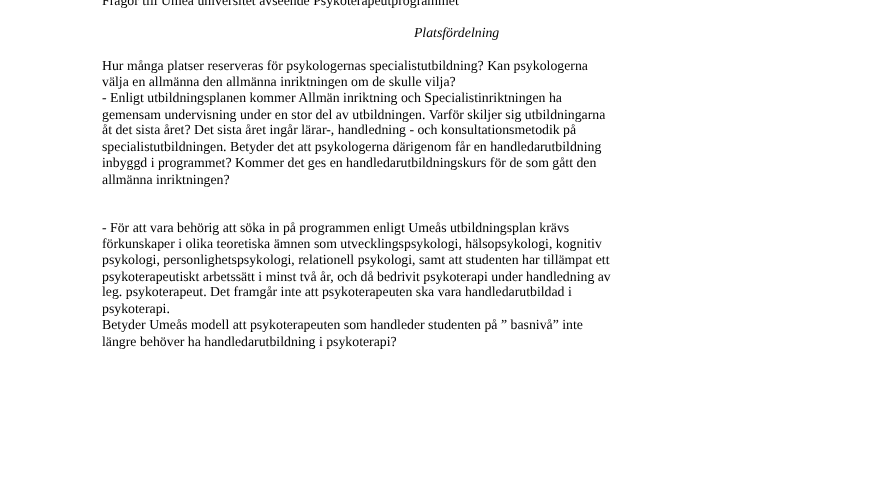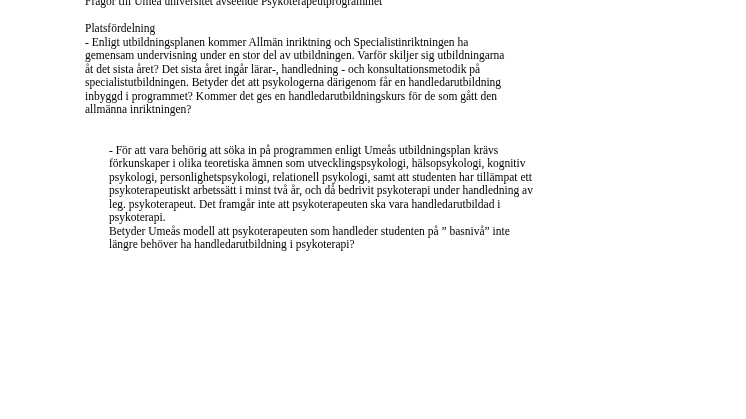--- a/index.html
+++ b/index.html
@@ -19,42 +19,46 @@
     margin-top: -5px; 
     -webkit-font-smoothing: antialiased;
   }
   .doc-title {
     font-weight: normal;
     font-size: 11.5px;
     line-height: 13.5px;
     white-space: nowrap;
   }
   .doc-heading {
+    font-style: italic;
     font-weight: normal;
     font-size: 11.5px;
     line-height: 13.5px;
     margin-top: 13.5px; 
+    text-align: center;
   }
   .para {
     white-space: pre-line; 
     margin-top: 13.5px;    
   }
   .para.flush { margin-top: 0; }      
-  .para.wide-gap { margin-top: 27px; margin-left: 24px; } 
+  .para.wide-gap { margin-top: 27px; } 
 </style>
 </head>
 <body>
 
 <div class="page">
 
   <div class="doc-title">Frågor till Umeå universitet avseende Psykoterapeutprogrammet</div>
 
   <div class="doc-heading">Platsfördelning</div>
 
 
+  <p class="para">Hur många platser reserveras för psykologernas specialistutbildning? Kan psykologerna
+välja en allmänna den allmänna inriktningen om de skulle vilja?</p>
 
 
   <p class="para flush">- Enligt utbildningsplanen kommer Allmän inriktning och Specialistinriktningen ha
 gemensam undervisning under en stor del av utbildningen. Varför skiljer sig utbildningarna
 åt det sista året? Det sista året ingår lärar-, handledning - och konsultationsmetodik på
 specialistutbildningen. Betyder det att psykologerna därigenom får en handledarutbildning
 inbyggd i programmet? Kommer det ges en handledarutbildningskurs för de som gått den
 allmänna inriktningen?</p>
 
   <p class="para wide-gap">- För att vara behörig att söka in på programmen enligt Umeås utbildningsplan krävs

